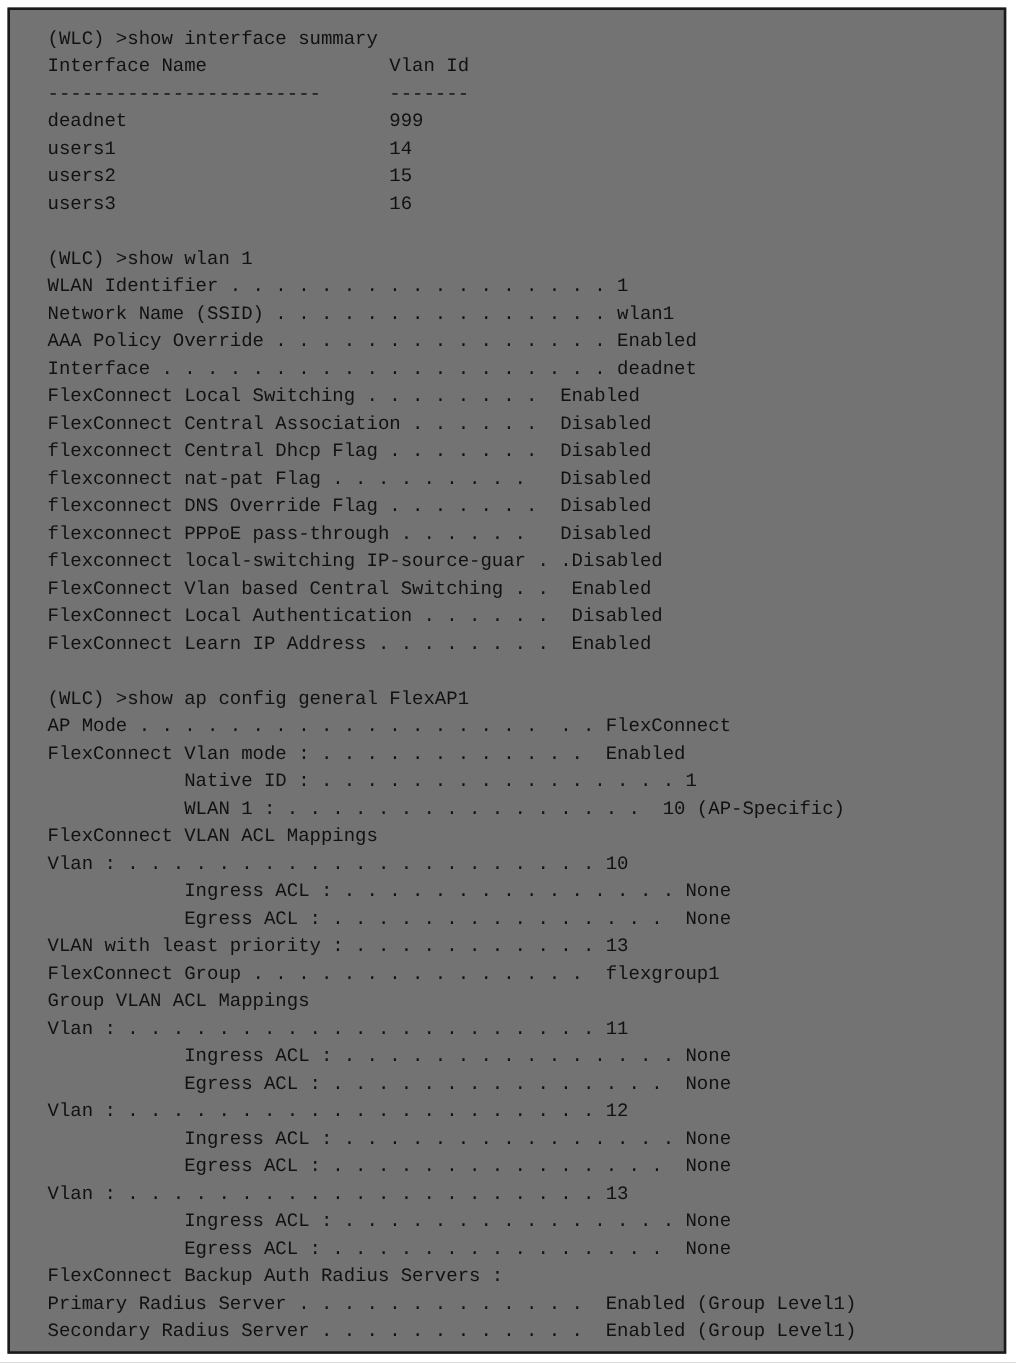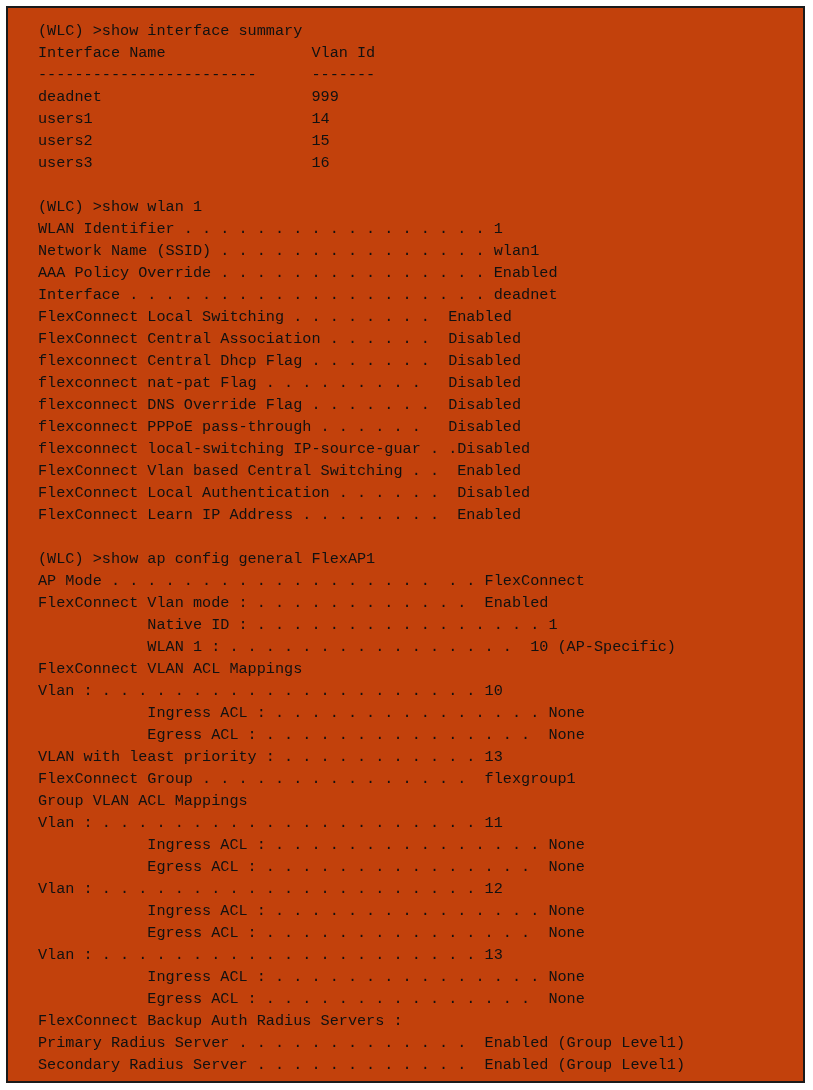--- a/index.html
+++ b/index.html
@@ -14,21 +14,21 @@
     font-family: "Liberation Mono", "DejaVu Sans Mono", monospace;
   }
   #page-frame {
     position: absolute;
     left: 6px;
     top: 6px;
     width: 799px;
     height: 1077px;
     box-sizing: border-box;
     border: 2px solid #1a1a1a;
-    background: #c2410c;
+    background: #737373;
     overflow: hidden;
   }
   #terminal {
     position: absolute;
     left: 30px;
     top: 12px;
     right: 2px;
     bottom: 0;
     font-size: 15.2px;
     line-height: 22px;

